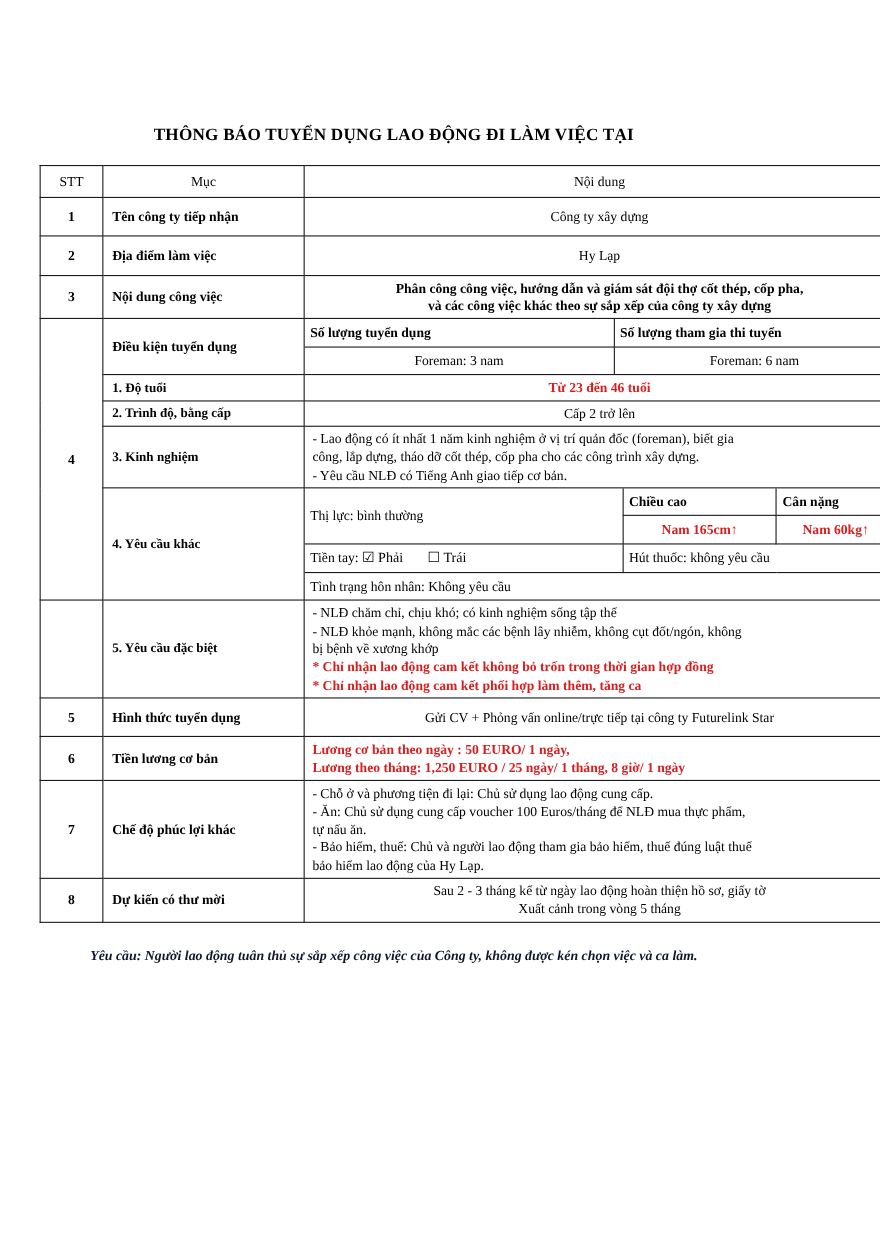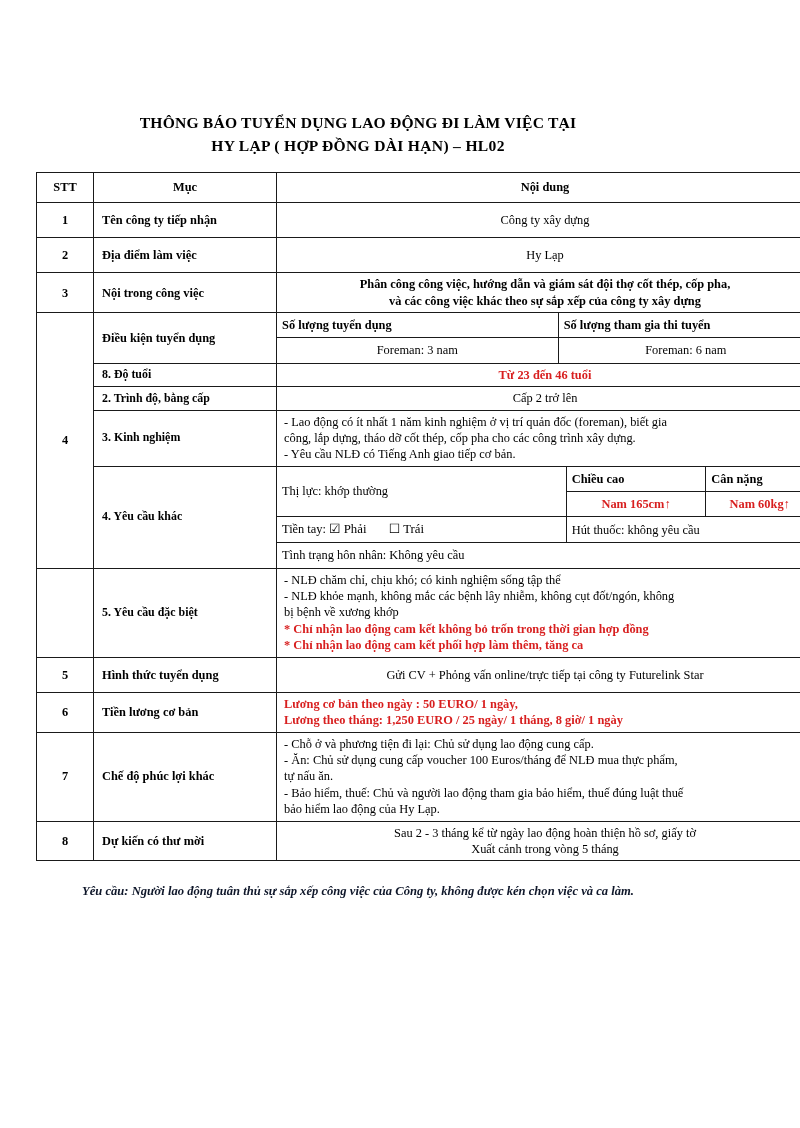--- a/index.html
+++ b/index.html
@@ -54,21 +54,21 @@
     vertical-align: middle;
     font-size: 12.4px;
     line-height: 1.32;
   }
   .col-stt  { width: 46px;  text-align: center; }
   .col-muc  { width: 172px; }
   .col-nd   { width: 526px; }
 
   .hdr {
     text-align: center;
-    font-weight: bold;
+    font-weight: normal;
     font-size: 13.2px;
     padding-top: 6px !important;
     padding-bottom: 6px !important;
   }
   .stt-num {
     text-align: center;
     font-weight: bold;
     font-size: 13px;
   }
   .muc-label {
@@ -127,21 +127,20 @@
     line-height: 1.4;
   }
 </style>
 </head>
 <body>
 
 <div class="page">
 
   <div class="title-block">
     <div class="title-line">THÔNG BÁO TUYỂN DỤNG LAO ĐỘNG ĐI LÀM VIỆC TẠI</div>
-    <div class="title-line l2">HY LẠP ( HỢP ĐỒNG DÀI HẠN) – HL02</div>
   </div>
 
   <div class="tbl-wrap">
     <table class="main">
       <tbody>
 
         <tr>
           <td class="col-stt hdr">STT</td>
           <td class="col-muc hdr">Mục</td>
           <td class="col-nd hdr">Nội dung</td>
@@ -154,21 +153,21 @@
         </tr>
 
         <tr>
           <td class="col-stt stt-num">2</td>
           <td class="col-muc muc-label">Địa điểm làm việc</td>
           <td class="col-nd nd-center pad-tall">Hy Lạp</td>
         </tr>
 
         <tr>
           <td class="col-stt stt-num">3</td>
-          <td class="col-muc muc-label">Nội trong công việc</td>
+          <td class="col-muc muc-label">Nội dung công việc</td>
           <td class="col-nd nd-center bold">
             <span class="line">Phân công công việc, hướng dẫn và giám sát đội thợ cốt thép, cốp pha,</span>
             <span class="line">và các công việc khác theo sự sắp xếp của công ty xây dựng</span>
           </td>
         </tr>
 
         <tr>
           <td class="col-stt stt-num" rowspan="5">4</td>
           <td class="col-muc muc-label">Điều kiện tuyển dụng</td>
           <td class="col-nd nest">
@@ -181,21 +180,21 @@
                 <tr>
                   <td class="sub-c">Foreman: 3 nam</td>
                   <td class="sub-c">Foreman: 6 nam</td>
                 </tr>
               </tbody>
             </table>
           </td>
         </tr>
 
         <tr>
-          <td class="col-muc muc-label small">8. Độ tuổi</td>
+          <td class="col-muc muc-label small">1. Độ tuổi</td>
           <td class="col-nd nd-center red bold">Từ 23 đến 46 tuổi</td>
         </tr>
 
         <tr>
           <td class="col-muc muc-label small">2. Trình độ, bằng cấp</td>
           <td class="col-nd nd-center">Cấp 2 trở lên</td>
         </tr>
 
         <tr>
           <td class="col-muc muc-label small">3. Kinh nghiệm</td>
@@ -205,21 +204,21 @@
             <span class="line">- Yêu cầu NLĐ có Tiếng Anh giao tiếp cơ bản.</span>
           </td>
         </tr>
 
         <tr>
           <td class="col-muc muc-label small">4. Yêu cầu khác</td>
           <td class="col-nd nest">
             <table class="sub">
               <tbody>
                 <tr>
-                  <td rowspan="2" style="width:52%">Thị lực: khớp thường</td>
+                  <td rowspan="2" style="width:52%">Thị lực: bình thường</td>
                   <td class="sub-hdr" style="width:24%">Chiều cao</td>
                   <td class="sub-hdr">Cân nặng</td>
                 </tr>
                 <tr>
                   <td class="sub-c red bold">Nam 165cm↑</td>
                   <td class="sub-c red bold">Nam 60kg↑</td>
                 </tr>
                 <tr>
                   <td>
                     <span>Tiền tay:</span>

